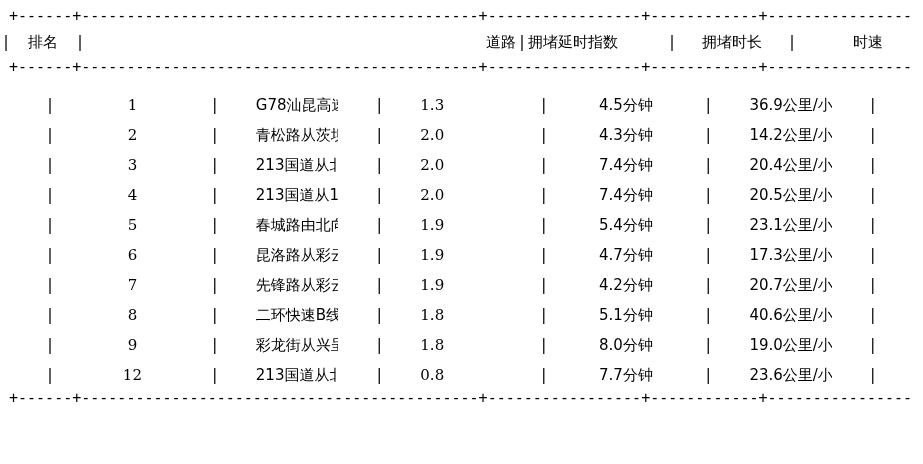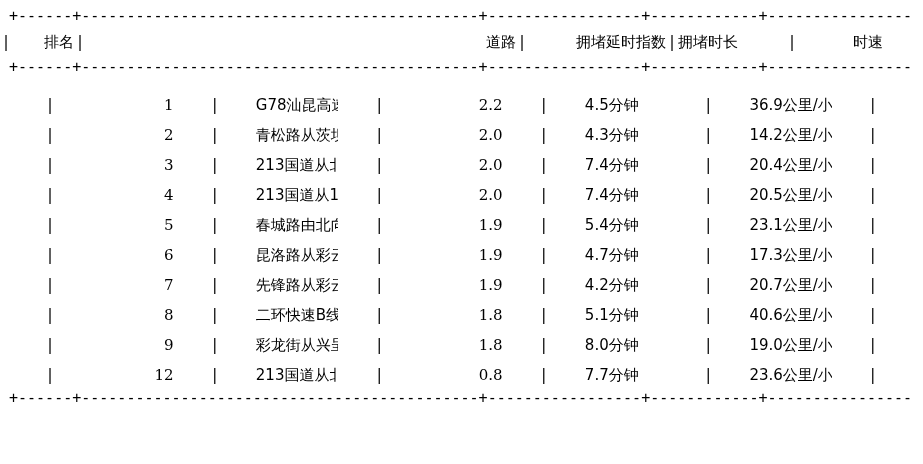--- a/index.html
+++ b/index.html
@@ -38,24 +38,24 @@
   }
   
   .bar {
     width: 12px;
     text-align: center;
     font-family: "DejaVu Sans Mono", "Liberation Mono", monospace;
     font-size: 15px;
     color: #000;
   }
   
-  .c-rank   { width: 62px;  text-align: right; }
+  .c-rank   { width: 62px;  text-align: center; }
   .c-road   { width: 430px; text-align: right; }
-  .c-index  { width: 138px; text-align: right; margin-top: 32px; }
-  .c-dur    { width: 108px; }
+  .c-index  { width: 138px; text-align: left; margin-top: 32px; }
+  .c-dur    { width: 108px; text-align: center; }
   .c-speed  { width: 140px; text-align: center; }
 
   .cjk {
     font-family: "DejaVu Sans", "Liberation Sans", sans-serif;
     font-size: 14.5px;
   }
   .num {
     font-family: "DejaVu Serif", "Liberation Serif", serif;
     font-size: 15px;
   }
@@ -103,21 +103,21 @@
     <tbody id="rows-body">
     <tr class="spacer">
           <td colspan="11">&nbsp;</td>
         </tr>
         <tr>
           <td class="bar">|</td>
           <td class="c-rank num">1</td>
           <td class="bar">|</td>
           <td class="c-road cjk">G78汕昆高速由西向东</td>
           <td class="bar">|</td>
-          <td class="c-index num">2.2</td>
+          <td class="c-index num">1.3</td>
           <td class="bar">|</td>
           <td class="c-dur cjk">4.5分钟</td>
           <td class="bar">|</td>
           <td class="c-speed cjk">36.9公里/小时</td>
           <td class="bar">|</td>
         </tr>
         <tr>
           <td class="bar">|</td>
           <td class="c-rank num">2</td>
           <td class="bar">|</td>

